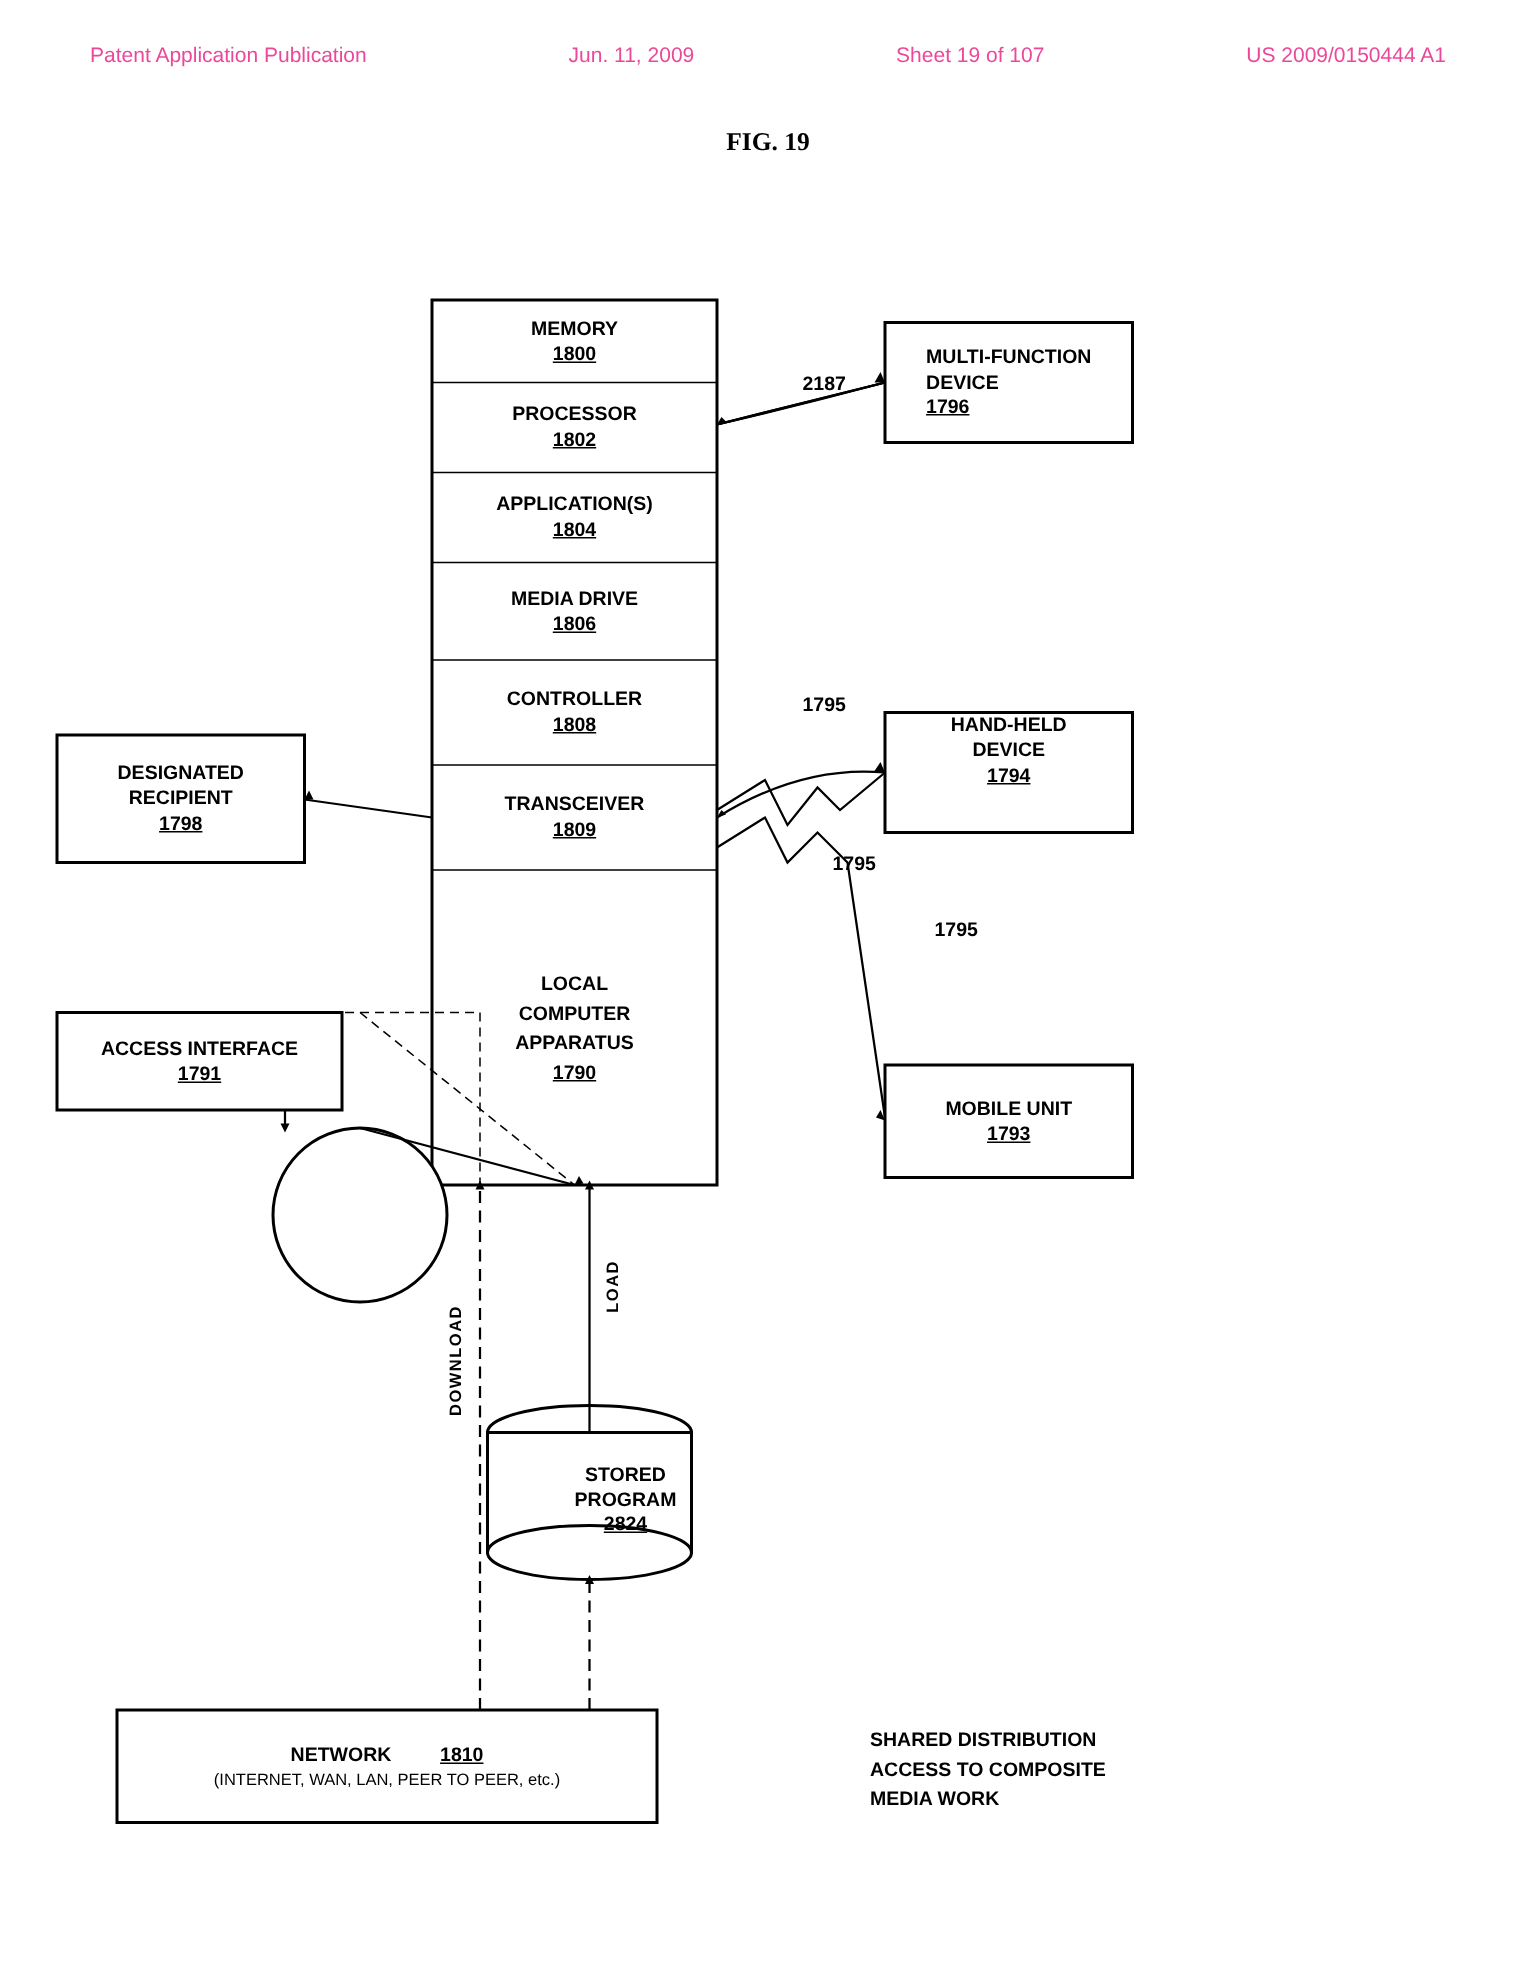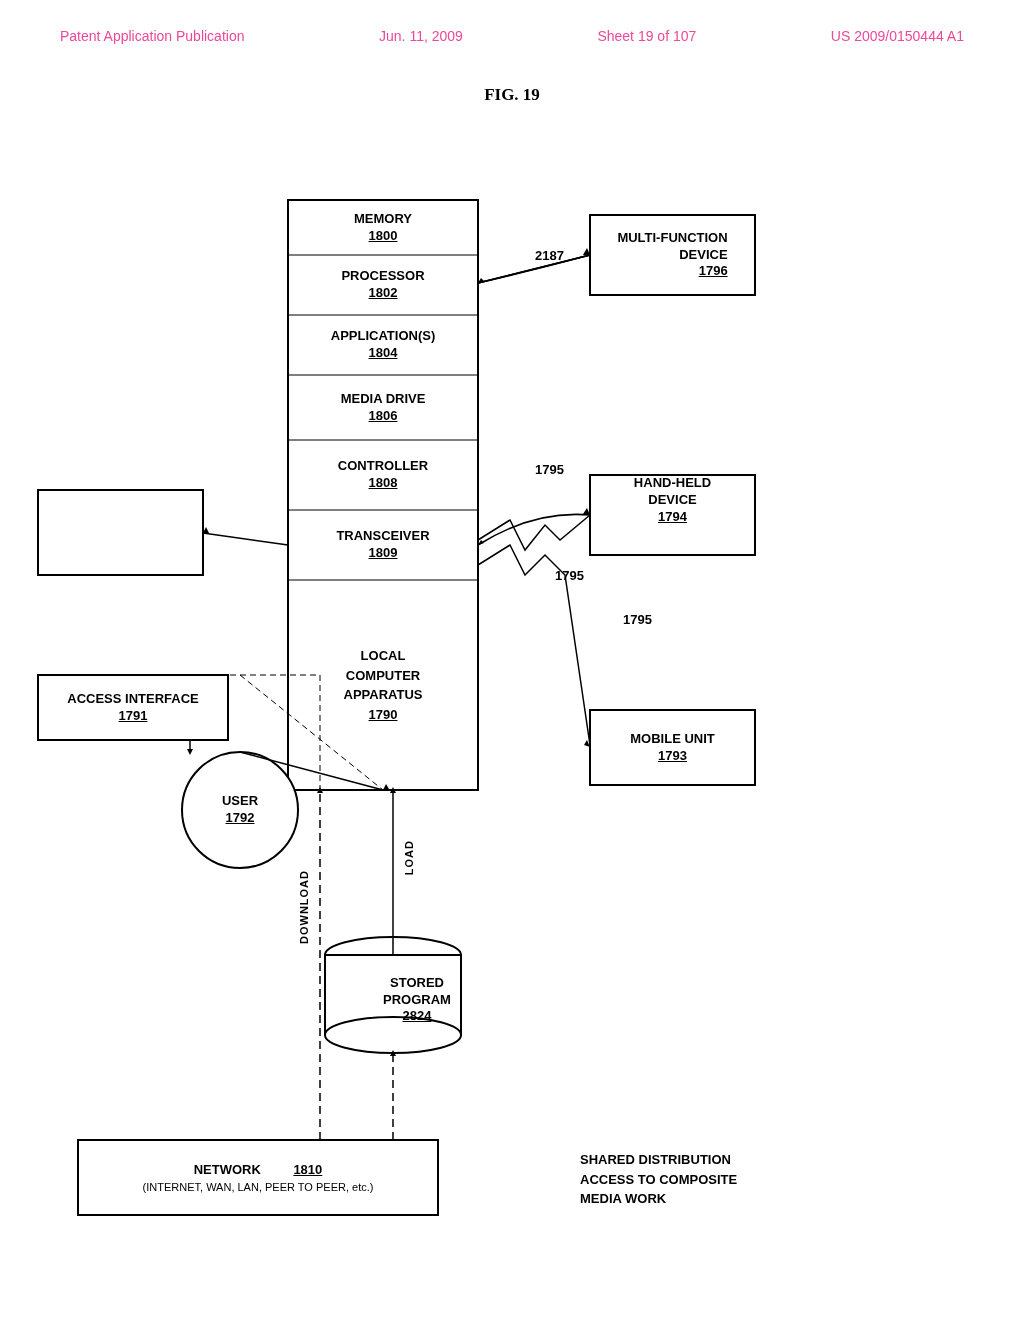--- a/index.html
+++ b/index.html
@@ -155,40 +155,40 @@
     <span>CONTROLLER<br><u>1808</u></span>
   </div>
   <div style="position:absolute; left:288px; top:510px; width:190px; height:70px; display:flex; align-items:center; justify-content:center; text-align:center; font-size:13px; font-weight:bold; line-height:1.3;">
     <span>TRANSCEIVER<br><u>1809</u></span>
   </div>
 
   <div style="position:absolute; left:288px; top:580px; width:190px; height:210px; display:flex; align-items:center; justify-content:center; text-align:center; font-size:13px; font-weight:bold; line-height:1.5;">
     <span>LOCAL<br>COMPUTER<br>APPARATUS<br><u>1790</u></span>
   </div>
 
-  <div style="position:absolute; left:590px; top:215px; width:165px; height:80px; display:flex; align-items:center; justify-content:center; text-align:right; font-size:13px; font-weight:bold; line-height:1.3;">
+  <div style="position:absolute; left:590px; top:215px; width:165px; height:80px; display:flex; align-items:center; justify-content:center; text-align:left; font-size:13px; font-weight:bold; line-height:1.3;">
     <span>MULTI-FUNCTION<br>DEVICE<br><u>1796</u></span>
   </div>
 
   <div style="position:absolute; left:590px; top:475px; width:165px; height:80px; display:flex; align-items:flex-start; justify-content:center; text-align:center; font-size:13px; font-weight:bold; line-height:1.3;">
     <span>HAND-HELD<br>DEVICE<br><u>1794</u></span>
   </div>
 
   <div style="position:absolute; left:590px; top:710px; width:165px; height:75px; display:flex; align-items:center; justify-content:center; text-align:center; font-size:13px; font-weight:bold; line-height:1.3;">
     <span>MOBILE UNIT<br><u>1793</u></span>
   </div>
 
+  <div style="position:absolute; left:38px; top:490px; width:165px; height:85px; display:flex; align-items:center; justify-content:center; text-align:center; font-size:13px; font-weight:bold; line-height:1.3;">
+    <span>DESIGNATED<br>RECIPIENT<br><u>1798</u></span>
+  </div>
 
   <div style="position:absolute; left:38px; top:675px; width:190px; height:65px; display:flex; align-items:center; justify-content:center; text-align:center; font-size:13px; font-weight:bold; line-height:1.3;">
     <span>ACCESS INTERFACE<br><u>1791</u></span>
   </div>
 
-  <div style="position:absolute; left:182px; top:780px; width:116px; height:60px; display:flex; align-items:center; justify-content:center; text-align:center; font-size:13px; font-weight:bold; line-height:1.3;">
-    <span>USER<br><u>1792</u></span>
-  </div>
 
   <div style="position:absolute; left:325px; top:960px; width:136px; height:80px; display:flex; align-items:center; justify-content:center; text-align:center; font-size:13px; font-weight:bold; line-height:1.3;padding-left:48px;">
     <span>STORED<br>PROGRAM<br><u>2824</u></span>
   </div>
 
   <div style="position:absolute; left:78px; top:1140px; width:360px; height:75px; display:flex; flex-direction:column; align-items:center; justify-content:center; text-align:center; font-size:13px; font-weight:bold; line-height:1.5;">
     <span>NETWORK &nbsp;&nbsp;&nbsp;&nbsp;&nbsp;&nbsp;&nbsp;&nbsp;<u>1810</u></span>
     <span style="font-size:11px; font-weight:normal;">(INTERNET, WAN, LAN, PEER TO PEER, etc.)</span>
   </div>
 

